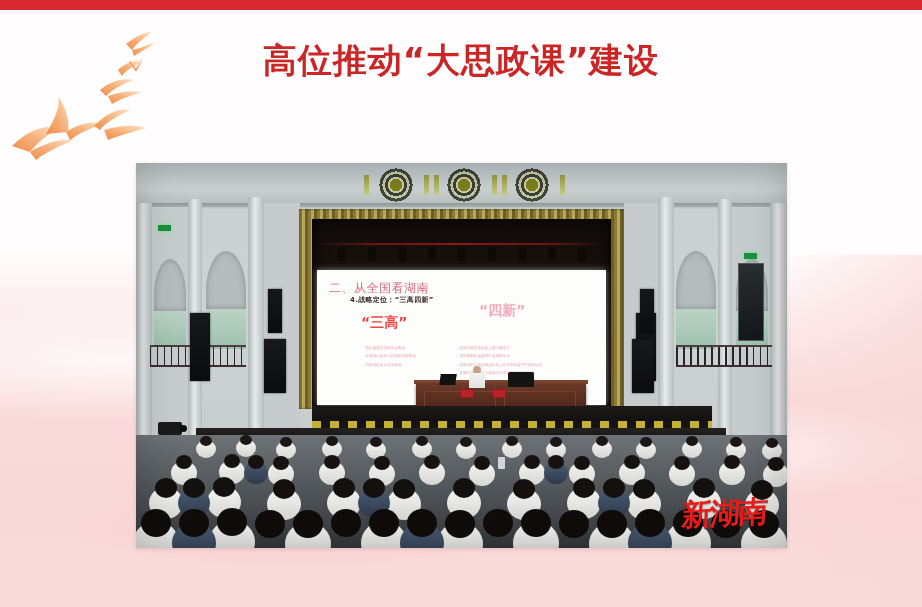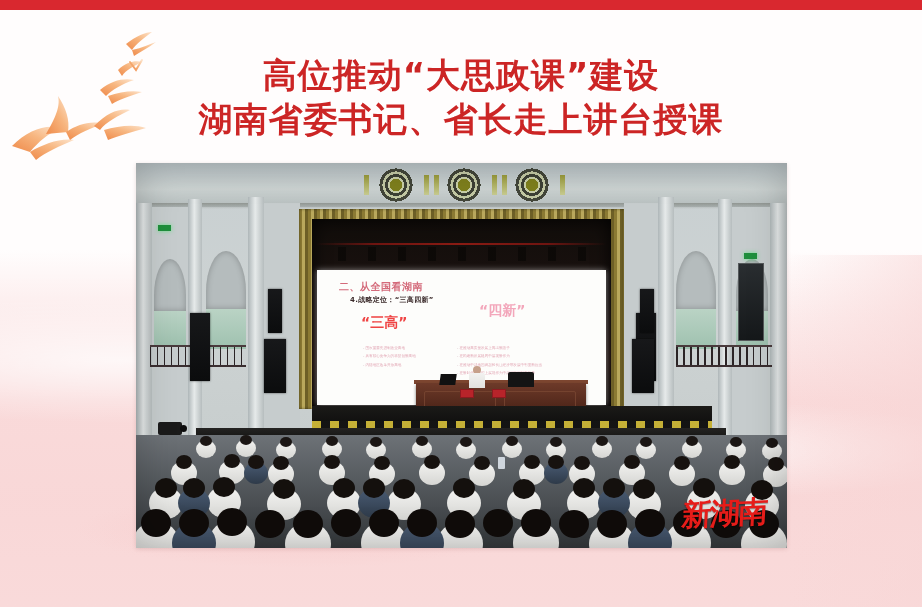--- a/index.html
+++ b/index.html
@@ -45,21 +45,20 @@
 
   
   .title{
     position:absolute; left:0; top:38px; width:922px;
     text-align:center;
     font-family:"DejaVu Sans", sans-serif;
     font-weight:bold;
     color:#cf2b2b;
     line-height:1.30;
     letter-spacing:1px;
-    margin-top:15px;
   }
   .title .l1{ display:block; font-size:34px; color:#cc2525; }
   .title .l2{ display:block; font-size:34px; color:#cc2525; }
 
   
   .photo{
     position:absolute; left:136px; top:163px; width:651px; height:385px;
     overflow:hidden; background:#2a2a28;
     box-shadow:0 1px 4px rgba(120,60,60,0.18);
   }
@@ -107,21 +106,21 @@
     background:linear-gradient(90deg,rgba(120,20,15,0),#6e1410 20%,#8a1b13 50%,#6e1410 80%,rgba(120,20,15,0));
   }
 
   
   .screen{
     position:absolute; left:181px; top:107px; width:289px; height:135px;
     background:#fdfdfb;
     box-shadow:0 0 6px rgba(255,255,255,.5), 0 2px 5px rgba(0,0,0,.45);
     overflow:hidden;
   }
-  .slide-h1{ position:absolute; left:22px; top:10px; font-size:10px; font-weight:bold;
+  .slide-h1{ position:absolute; left:12px; top:10px; font-size:12px; font-weight:normal;
     color:#d46a7a; letter-spacing:.5px; }
   .slide-h2{ position:absolute; left:33px; top:25px; font-size:7px; font-weight:bold;
     color:#3a2a2a; letter-spacing:.3px; }
   .slide-big-l{ position:absolute; left:44px; top:44px; font-size:14px; font-weight:bold;
     color:#ef4444; }
   .slide-big-r{ position:absolute; left:162px; top:32px; font-size:14px; font-weight:bold;
     color:#f3a7bb; }
   .bullets{ position:absolute; font-size:3.6px; line-height:2.3; color:#e2a6b4; }
   .bl{ left:46px; top:74px; }
   .br{ left:140px; top:74px; }
@@ -257,21 +256,20 @@
       <path d="M114 52 C122 44 132 42 138 44 C130 48 122 52 118 58 Z" fill="url(#bg1)" stroke="none"></path>
       <path d="M122 26 C132 18 142 14 148 14 C140 20 132 26 128 32 Z" fill="url(#bg1)" stroke="none"></path>
       <path d="M128 32 C138 30 146 26 152 24 C144 30 136 34 130 38 Z" fill="url(#bg1)" stroke="none"></path>
       <path d="M126 44 L132 52 L138 42" stroke-width="2"></path>
     </g>
   </svg>
 </div>
 
 <div class="title">
   <span class="l1">高位推动“大思政课”建设</span>
-  <span class="l2">湖南省委书记、省长走上讲台授课</span>
 </div>
 
 <div class="photo">
   <div class="hall-bg"></div>
 
   <div class="upper-band"></div>
   <div class="medallion" style="left:240px"></div>
   <div class="medallion" style="left:308px"></div>
   <div class="medallion" style="left:376px"></div>
   <div class="med-bar" style="left:228px"></div>

